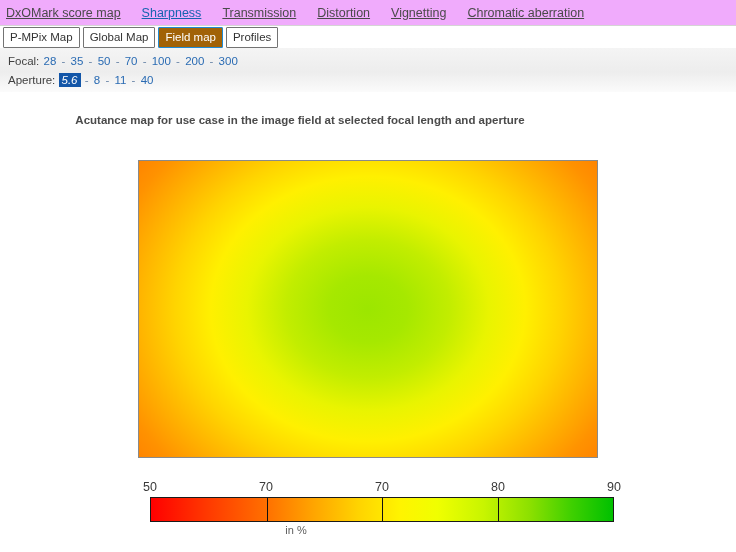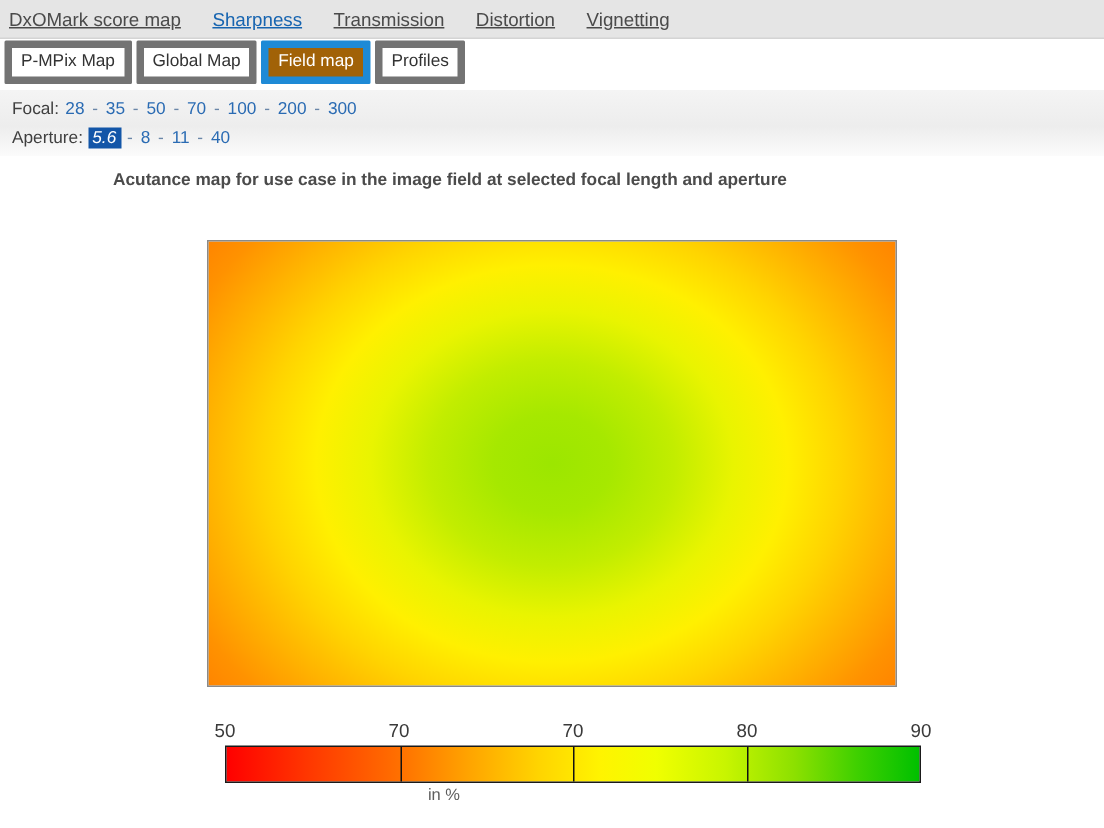--- a/index.html
+++ b/index.html
@@ -17,21 +17,21 @@
   }
 
   
   #top-nav {
     position: absolute;
     left: 0; top: 0;
     width: 736px;
     height: 26px;
     border-bottom: 1px solid #d4d4d4;
     box-sizing: border-box;
-    background: #e5e5e5;
+    background: #f0abfc;
     display: flex;
     align-items: center;
     padding-left: 6px;
   }
   .nav-link {
     font-size: 12.5px;
     color: #4a4a4a;
     text-decoration: underline;
     margin-right: 21px;
     white-space: nowrap;
@@ -52,21 +52,21 @@
     display: flex;
     align-items: flex-start;
     padding-left: 3px;
     box-sizing: border-box;
   }
   .subtab {
     font-size: 11.5px;
     line-height: 13px;
     padding: 3px 6px 3px 6px;
     margin-right: 3px;
-    border: 5px solid #737373;
+    border: 1px solid #737373;
     background: #ffffff;
     color: #333333;
     cursor: pointer;
     white-space: nowrap;
     border-radius: 1px;
   }
   .subtab.selected {
     background: #a16207;
     border-color: #1e8ad6;
     color: #ffffff;
@@ -74,21 +74,20 @@
 
   
   #param-panel {
     position: absolute;
     left: 0; top: 48px;
     width: 736px;
     height: 44px;
     background: linear-gradient(to bottom, #f4f4f4 0%, #ededed 55%, #fbfbfb 100%);
     box-sizing: border-box;
     padding: 4px 0 0 8px;
-    margin-top: 12px;
   }
   .param-row {
     font-size: 11.5px;
     line-height: 19px;
     height: 19px;
     white-space: nowrap;
     color: #444444;
   }
   .param-label {
     color: #3f3f3f;
@@ -199,20 +198,21 @@
 </style>
 </head>
 <body>
 
 <div id="top-nav">
   <span class="nav-link">DxOMark score map</span>
   <span class="nav-link active">Sharpness</span>
   <span class="nav-link">Transmission</span>
   <span class="nav-link">Distortion</span>
   <span class="nav-link">Vignetting</span>
+  <span class="nav-link">Chromatic aberration</span>
 </div>
 
 <div id="subtab-bar">
   <div class="subtab">P-MPix Map</div>
   <div class="subtab">Global Map</div>
   <div class="subtab selected">Field map</div>
   <div class="subtab">Profiles</div>
 </div>
 
 <div id="param-panel">

